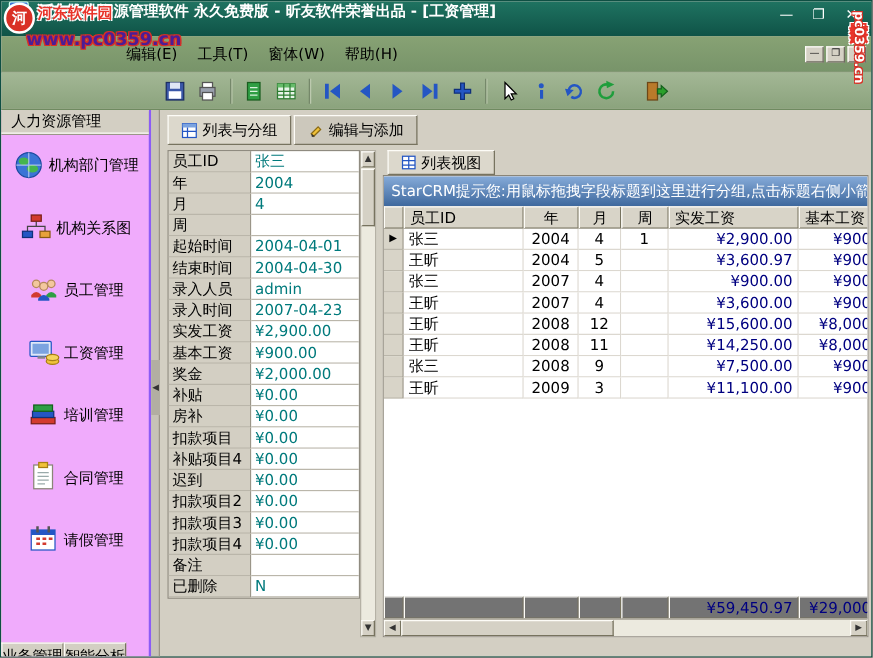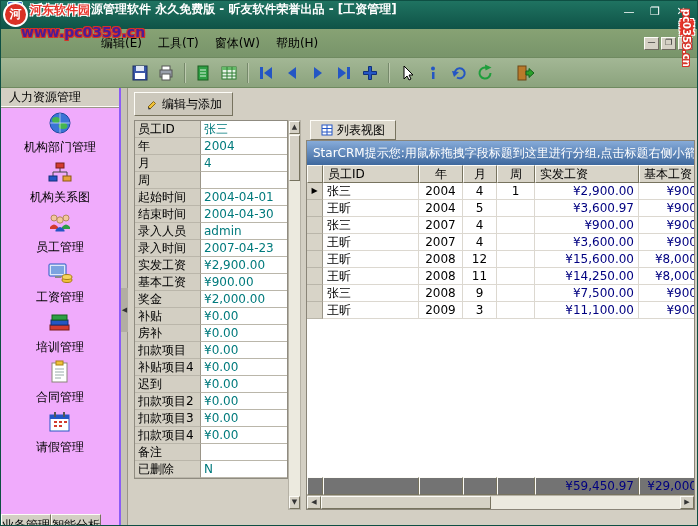--- a/index.html
+++ b/index.html
@@ -24,21 +24,21 @@
   .toolbar{height:30px;background:linear-gradient(180deg,#a3b795,#8ba37d);display:flex;align-items:center;padding-left:126px;border-bottom:1px solid #6f8a60}
   .tb-btn{width:26px;height:26px;display:flex;align-items:center;justify-content:center;flex:none}
   .tb-sep{width:1px;height:20px;background:#75886a;box-shadow:1px 0 0 #bcc9ae;margin:0 5px;flex:none}
   .tb-gap{width:14px;flex:none}
   
   .content{display:flex;height:448px;background:#d3cfc3;position:relative}
   
   .sidebar{width:120px;flex:none;display:flex;flex-direction:column;background:#f0abfc;border-right:2px solid #8b5cf6}
   .sidebar-header{height:19px;line-height:18px;padding-left:8px;background:#d3cfc3;border-bottom:1px solid #fdfcf7;box-shadow:0 1px 0 #9a9588}
   .sb-items{flex:1}
-  .sb-item{height:50px;display:flex;flex-direction:column;align-items:center;justify-content:center;gap:2px;cursor:default}
+  .sb-item{height:50px;display:flex;flex-direction:row;align-items:center;justify-content:center;gap:2px;cursor:default}
   .sb-item span.lbl{font-size:12px}
   .sb-bottom{display:flex;flex-direction:row}
   .sb-btn{height:22px;line-height:20px;text-align:center;background:#d3cfc3;border:1px solid;border-color:#fdfcf7 #77735f #77735f #fdfcf7}
   
   .splitter{width:7px;flex:none;background:#c7c3b7;border-right:1px solid #9a9588;position:relative}
   .splitter .knob{position:absolute;top:200px;left:0;width:7px;height:44px;background:#b2ae a2;background:#b2aea2;
     display:flex;align-items:center;justify-content:center;font-size:7px;color:#333}
   
   .main{flex:1;position:relative;padding:4px 2px 0 6px;overflow:hidden}
   .tabrow{display:flex;gap:2px;height:24px;margin-bottom:4px}
@@ -308,20 +308,30 @@
         <div class="sb-btn">智能分析</div>
       </div>
     </div>
 
     <div class="splitter">
       <div class="knob">◀</div>
     </div>
 
     <div class="main">
       <div class="tabrow">
+        <div class="tab active">
+          <span>
+            <svg width="13" height="13">
+                <rect x="1" y="1" width="11" height="11" fill="#fff" stroke="#2456c4"></rect>
+                <rect x="1" y="1" width="11" height="3" fill="#7ba3e0"></rect>
+                <path d="M1 7h11M5 4v8" stroke="#2456c4"></path>
+              </svg>
+          </span>
+          <span>列表与分组</span>
+        </div>
         <div class="tab">
           <span>
             <svg width="13" height="13">
                 <path d="M3 9 L8.5 3.5 L10.5 5.5 L5 11 Z" fill="#f0c23a" stroke="#8a6a14"></path>
                 <path d="M3 9 L3.5 11.5 L6 11 Z" fill="#333"></path>
               </svg>
           </span>
           <span>编辑与添加</span>
         </div>
       </div>

